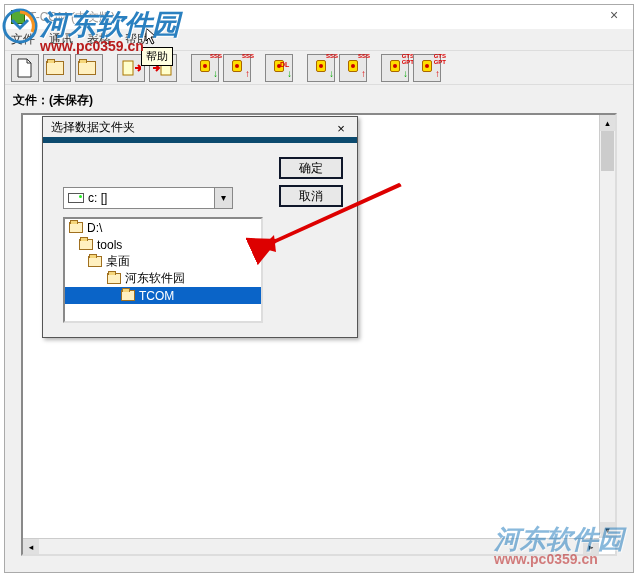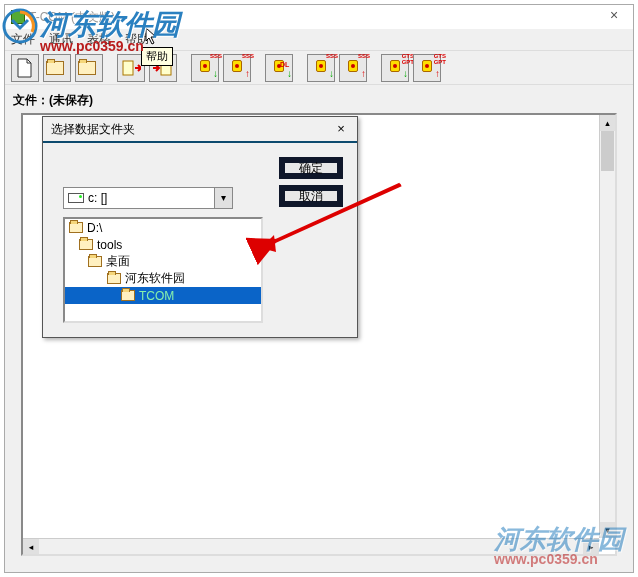--- a/index.html
+++ b/index.html
@@ -16,32 +16,32 @@
 .sep { width: 6px; }
 .filebar { height: 24px; display: flex; align-items: flex-end; padding: 0 8px; font-size: 12px; font-weight: bold; position: relative; }
 .editmode { position: absolute; right: 130px; top: 0; width: 78px; height: 22px; border: 1px solid #888; background: #e8e8e8; font-size: 12px; display: flex; align-items: center; justify-content: center; cursor: pointer; }
 .content { position: absolute; top: 108px; left: 16px; right: 16px; bottom: 16px; border: 2px inset #ddd; background: #fff; }
 .scroll-v { position: absolute; right: 0; top: 0; bottom: 16px; width: 16px; background: #f0f0f0; border-left: 1px solid #ccc; }
 .scroll-v .thumb { position: absolute; top: 16px; left: 1px; right: 1px; height: 40px; background: #ccc; }
 .scroll-v .arr { position: absolute; left: 0; right: 0; height: 16px; background: #e0e0e0; text-align: center; font-size: 9px; line-height: 16px; }
 .scroll-h { position: absolute; left: 0; right: 16px; bottom: 0; height: 16px; background: #f0f0f0; border-top: 1px solid #ccc; }
 .scroll-h .arr { position: absolute; top: 0; bottom: 0; width: 16px; background: #e0e0e0; text-align: center; font-size: 9px; line-height: 16px; }
 .dialog { position: absolute; top: 116px; left: 42px; width: 316px; height: 222px; background: #f0f0f0; border: 1px solid #555; box-shadow: 2px 2px 4px rgba(0,0,0,0.3); z-index: 10; }
-.dlg-title { height: 26px; display: flex; align-items: center; padding: 0 8px; font-size: 12px; border-bottom: 2px solid #0c4a6e; position: relative; }
+.dlg-title { height: 26px; display: flex; align-items: center; padding: 0 8px; font-size: 12px; border-bottom: 6px solid #0c4a6e; position: relative; }
 .dlg-close { position: absolute; right: 6px; top: 4px; width: 20px; height: 18px; text-align: center; font-size: 13px; cursor: pointer; }
-.btn { position: absolute; width: 64px; height: 22px; border: 6px solid #0f172a; background: #e8e8e8; font-size: 12px; display: flex; align-items: center; justify-content: center; cursor: pointer; }
+.btn { position: absolute; width: 64px; height: 22px; border: 2px solid #0f172a; background: #e8e8e8; font-size: 12px; display: flex; align-items: center; justify-content: center; cursor: pointer; }
 .btn.ok { right: 14px; top: 40px; }
 .btn.cancel { right: 14px; top: 68px; }
 .drive { position: absolute; left: 20px; top: 70px; width: 170px; height: 22px; border: 1px solid #888; background: #fff; font-size: 12px; display: flex; align-items: center; padding: 0 4px; }
 .drive .arrow { position: absolute; right: 0; top: 0; width: 18px; height: 20px; background: #e0e0e0; border-left: 1px solid #888; text-align: center; font-size: 10px; line-height: 20px; }
 .drive-icon { display: inline-block; width: 16px; height: 10px; border: 1px solid #555; margin-right: 4px; position: relative; }
 .drive-icon:after { content: ""; position: absolute; right: 1px; top: 1px; width: 3px; height: 3px; background: #2e2; border-radius: 50%; }
 .tree { position: absolute; left: 20px; top: 100px; width: 200px; height: 106px; border: 2px inset #ddd; background: #fff; font-size: 12px; overflow: hidden; }
 .tree-item { height: 17px; display: flex; align-items: center; padding-left: 4px; cursor: pointer; white-space: nowrap; }
-.tree-item.sel { background: #0a64c8; color: #86efac; }
+.tree-item.sel { background: #0a64c8; color: #ffffff; }
 .fld { display: inline-block; width: 14px; height: 11px; background: #f5d67b; border: 1px solid #a07020; margin-right: 4px; position: relative; flex-shrink: 0; }
 .fld:before { content: ""; position: absolute; top: -3px; left: 0; width: 6px; height: 3px; background: #f5d67b; border: 1px solid #a07020; border-bottom: none; }
 .fld.open { background: #fff0c0; }
 .ind1 { padding-left: 14px; }
 .ind2 { padding-left: 23px; }
 .ind3 { padding-left: 42px; }
 .ind4 { padding-left: 56px; }
 .arrow-annot { position: absolute; left: 246px; top: 180px; width: 160px; height: 120px; z-index: 20; pointer-events: none; }
 .wm1 { position: absolute; top: 6px; left: 2px; z-index: 30; pointer-events: none; }
 .wm2 { position: absolute; bottom: 10px; right: 14px; z-index: 30; pointer-events: none; opacity: 0.55; }

